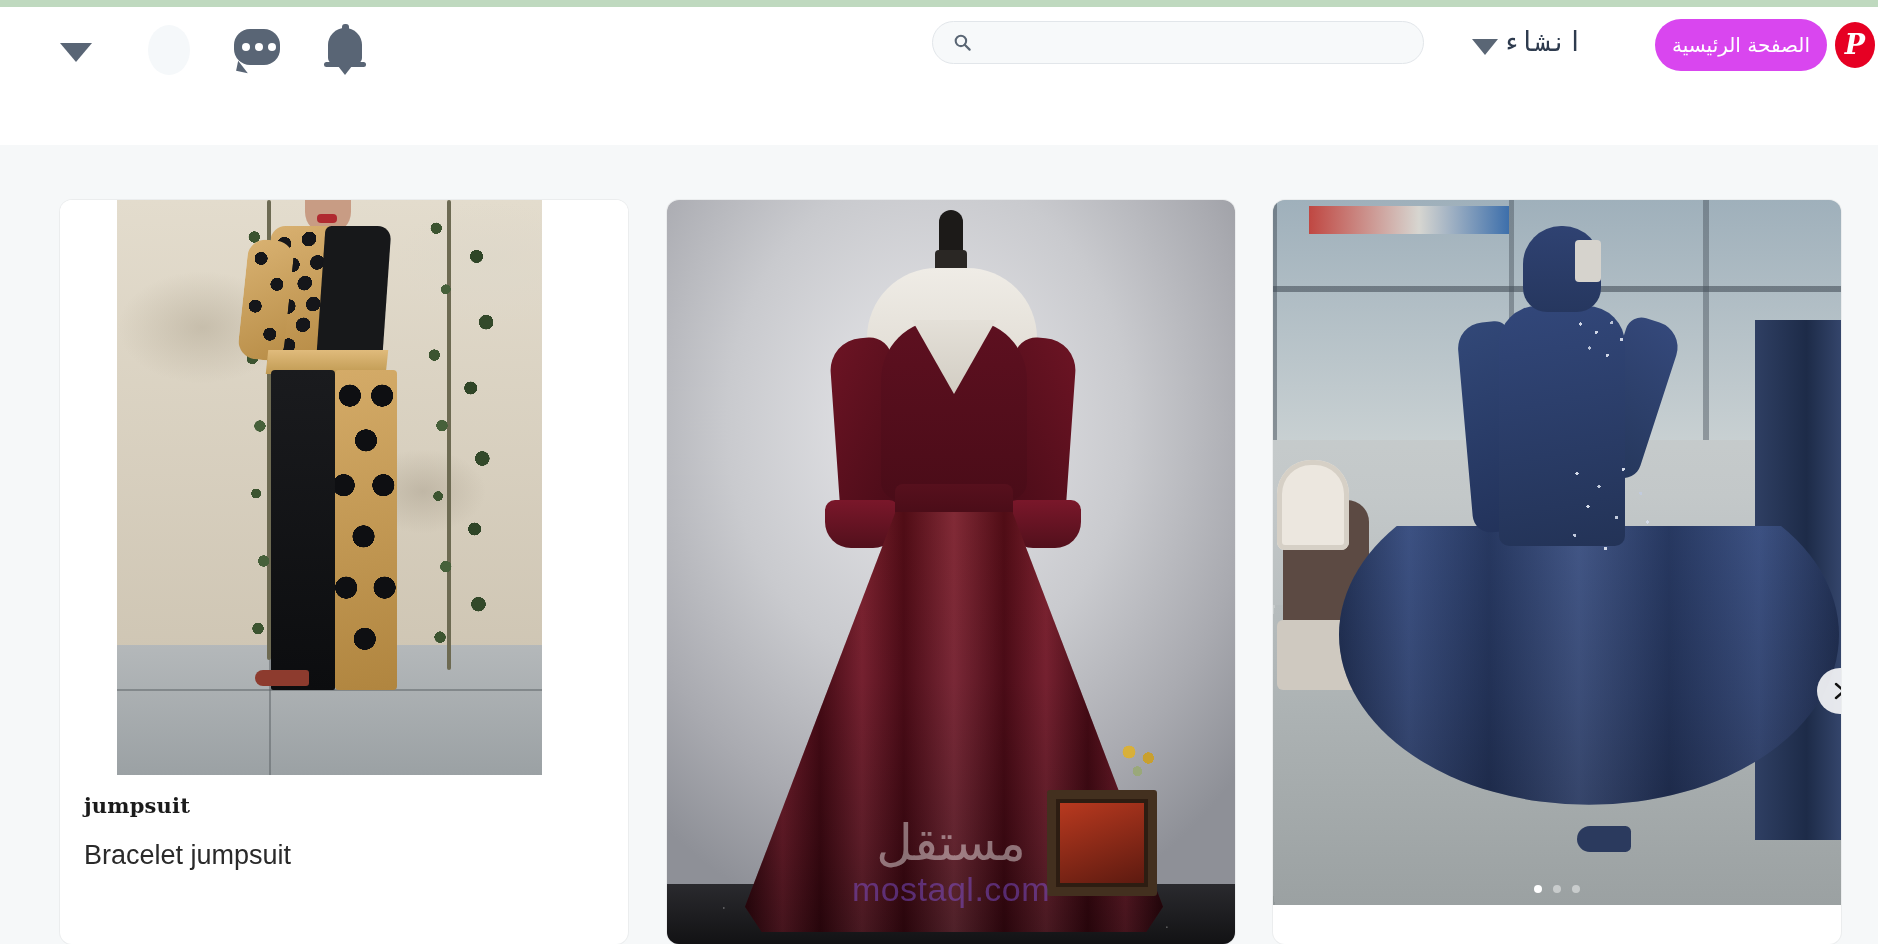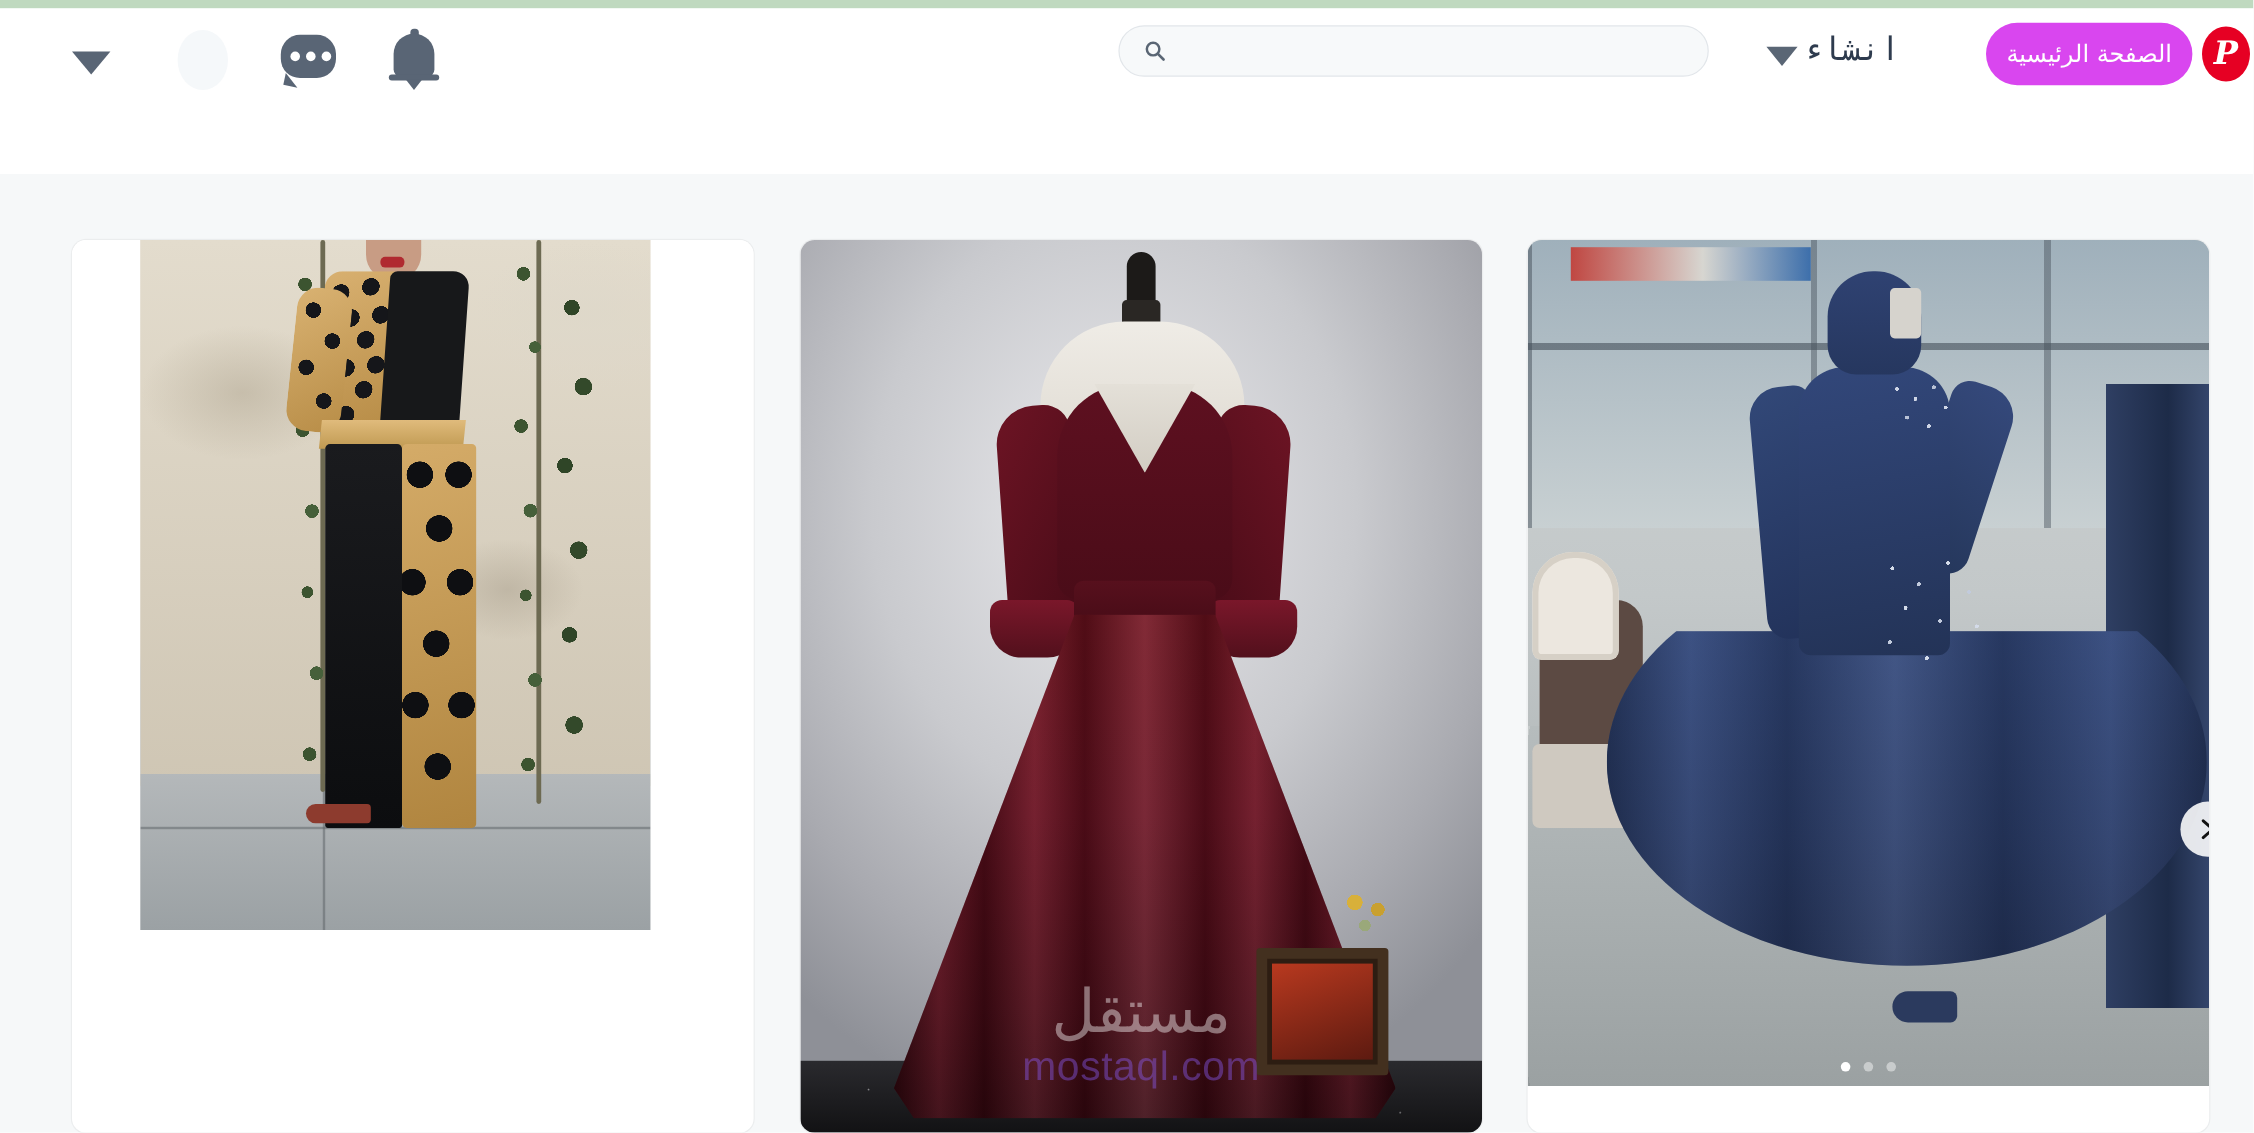--- a/index.html
+++ b/index.html
@@ -789,20 +789,24 @@
             <div class="lips"></div>
             <div class="torso-gold"></div>
             <div class="torso-black"></div>
             <div class="sleeve-gold"></div>
             <div class="belt"></div>
             <div class="leg-black"></div>
             <div class="leg-gold"></div>
             <div class="shoe"></div>
           </div>
         </div>
+      </div>
+      <div class="card-meta">
+        <div class="meta-title">jumpsuit</div>
+        <div class="meta-sub">Bracelet jumpsuit</div>
       </div>
     </div>
 
     <div class="card card-2">
       <div class="card-img">
         <div class="art2">
           <div class="floor"></div>
           <div class="stand-top"></div>
           <div class="stand-neck"></div>
           <div class="form"></div>

